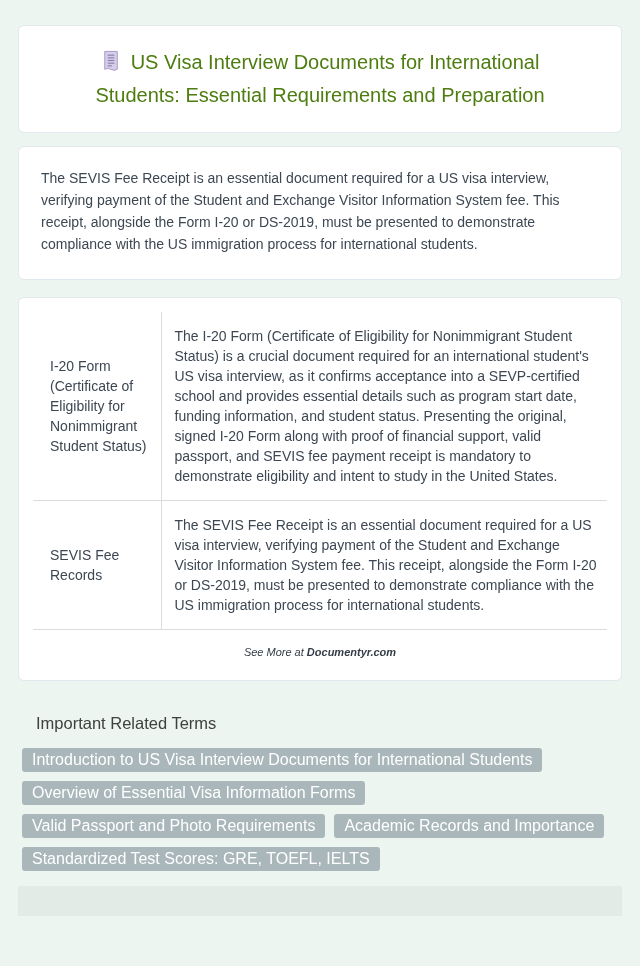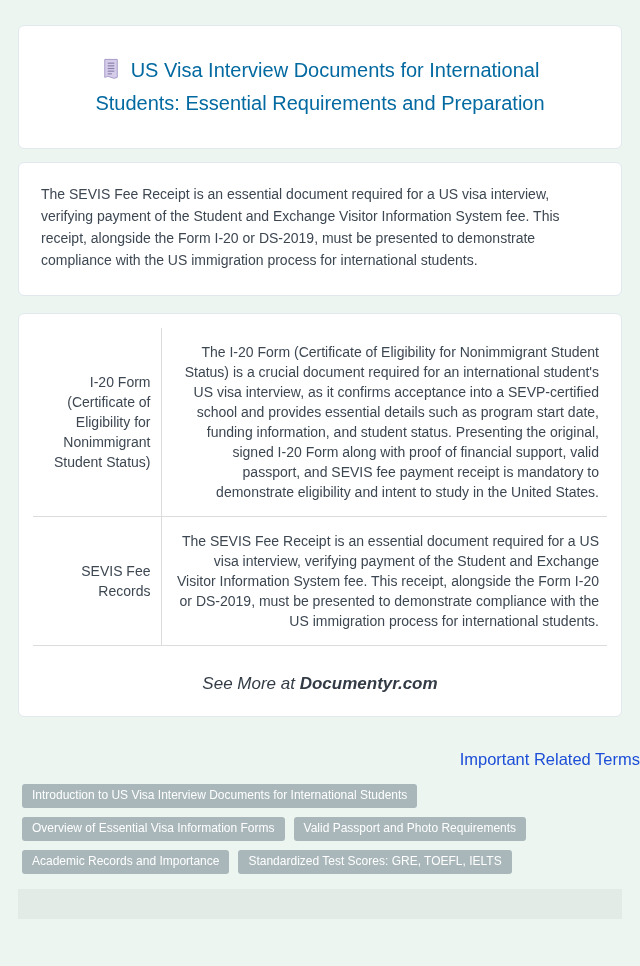--- a/index.html
+++ b/index.html
@@ -21,23 +21,23 @@
   
   .title-card {
     margin-top: 25px;
     padding: 21px 20px 22px;
     text-align: center;
   }
   .title-card h1 {
     font-size: 20px;
     line-height: 30px;
     font-weight: normal;
-    color: #0369a1;
+    color: #4d7c0f;
     max-width: 520px;
-    margin: 8px auto;
+    margin: 0 auto;
   }
   .title-icon {
     display: inline-block;
     vertical-align: -3px;
     margin-right: 10px;
   }
   
   .intro-card {
     margin-top: 13px;
     padding: 20px 22px 24px;
@@ -55,58 +55,59 @@
   table.glossary {
     width: 100%;
     border-collapse: collapse;
   }
   table.glossary td {
     font-size: 14px;
     line-height: 20px;
     color: #3d4752;
     vertical-align: middle;
     border-bottom: 1px solid #dcdcdc;
-    text-align: right;
+    text-align: left;
   }
   td.term-cell {
     width: 128px;
     padding: 14px 10px 14px 17px;
   }
   td.def-cell {
     border-left: 1px solid #dcdcdc;
     padding: 14px 8px 14px 13px;
   }
   .see-more {
     text-align: center;
     font-style: italic;
-    font-size: 17px;
+    font-size: 11px;
     color: #333c46;
-    margin-top: 28px;
+    margin-top: 16px;
   }
   .see-more b { font-weight: bold; }
   
   .related-heading {
     margin-top: 33px;
-    text-align: right;
+    text-align: left;
     font-size: 16.5px;
     font-weight: normal;
-    color: #1d4ed8;
+    color: #404040;
+    margin-left: 36px;
   }
   .tags {
     margin: 15px 22px 0;
     display: flex;
     flex-wrap: wrap;
     gap: 9px;
     align-content: flex-start;
   }
   .tag {
     display: inline-block;
     background: #a9b7ba;
     color: #ffffff;
-    font-size: 12px;
+    font-size: 16px;
     line-height: 13px;
     padding: 5px 10px 6px;
     border-radius: 3px;
     text-decoration: none;
     white-space: nowrap;
     cursor: pointer;
   }
   
   .footer-bar {
     margin: 15px 18px 0;

